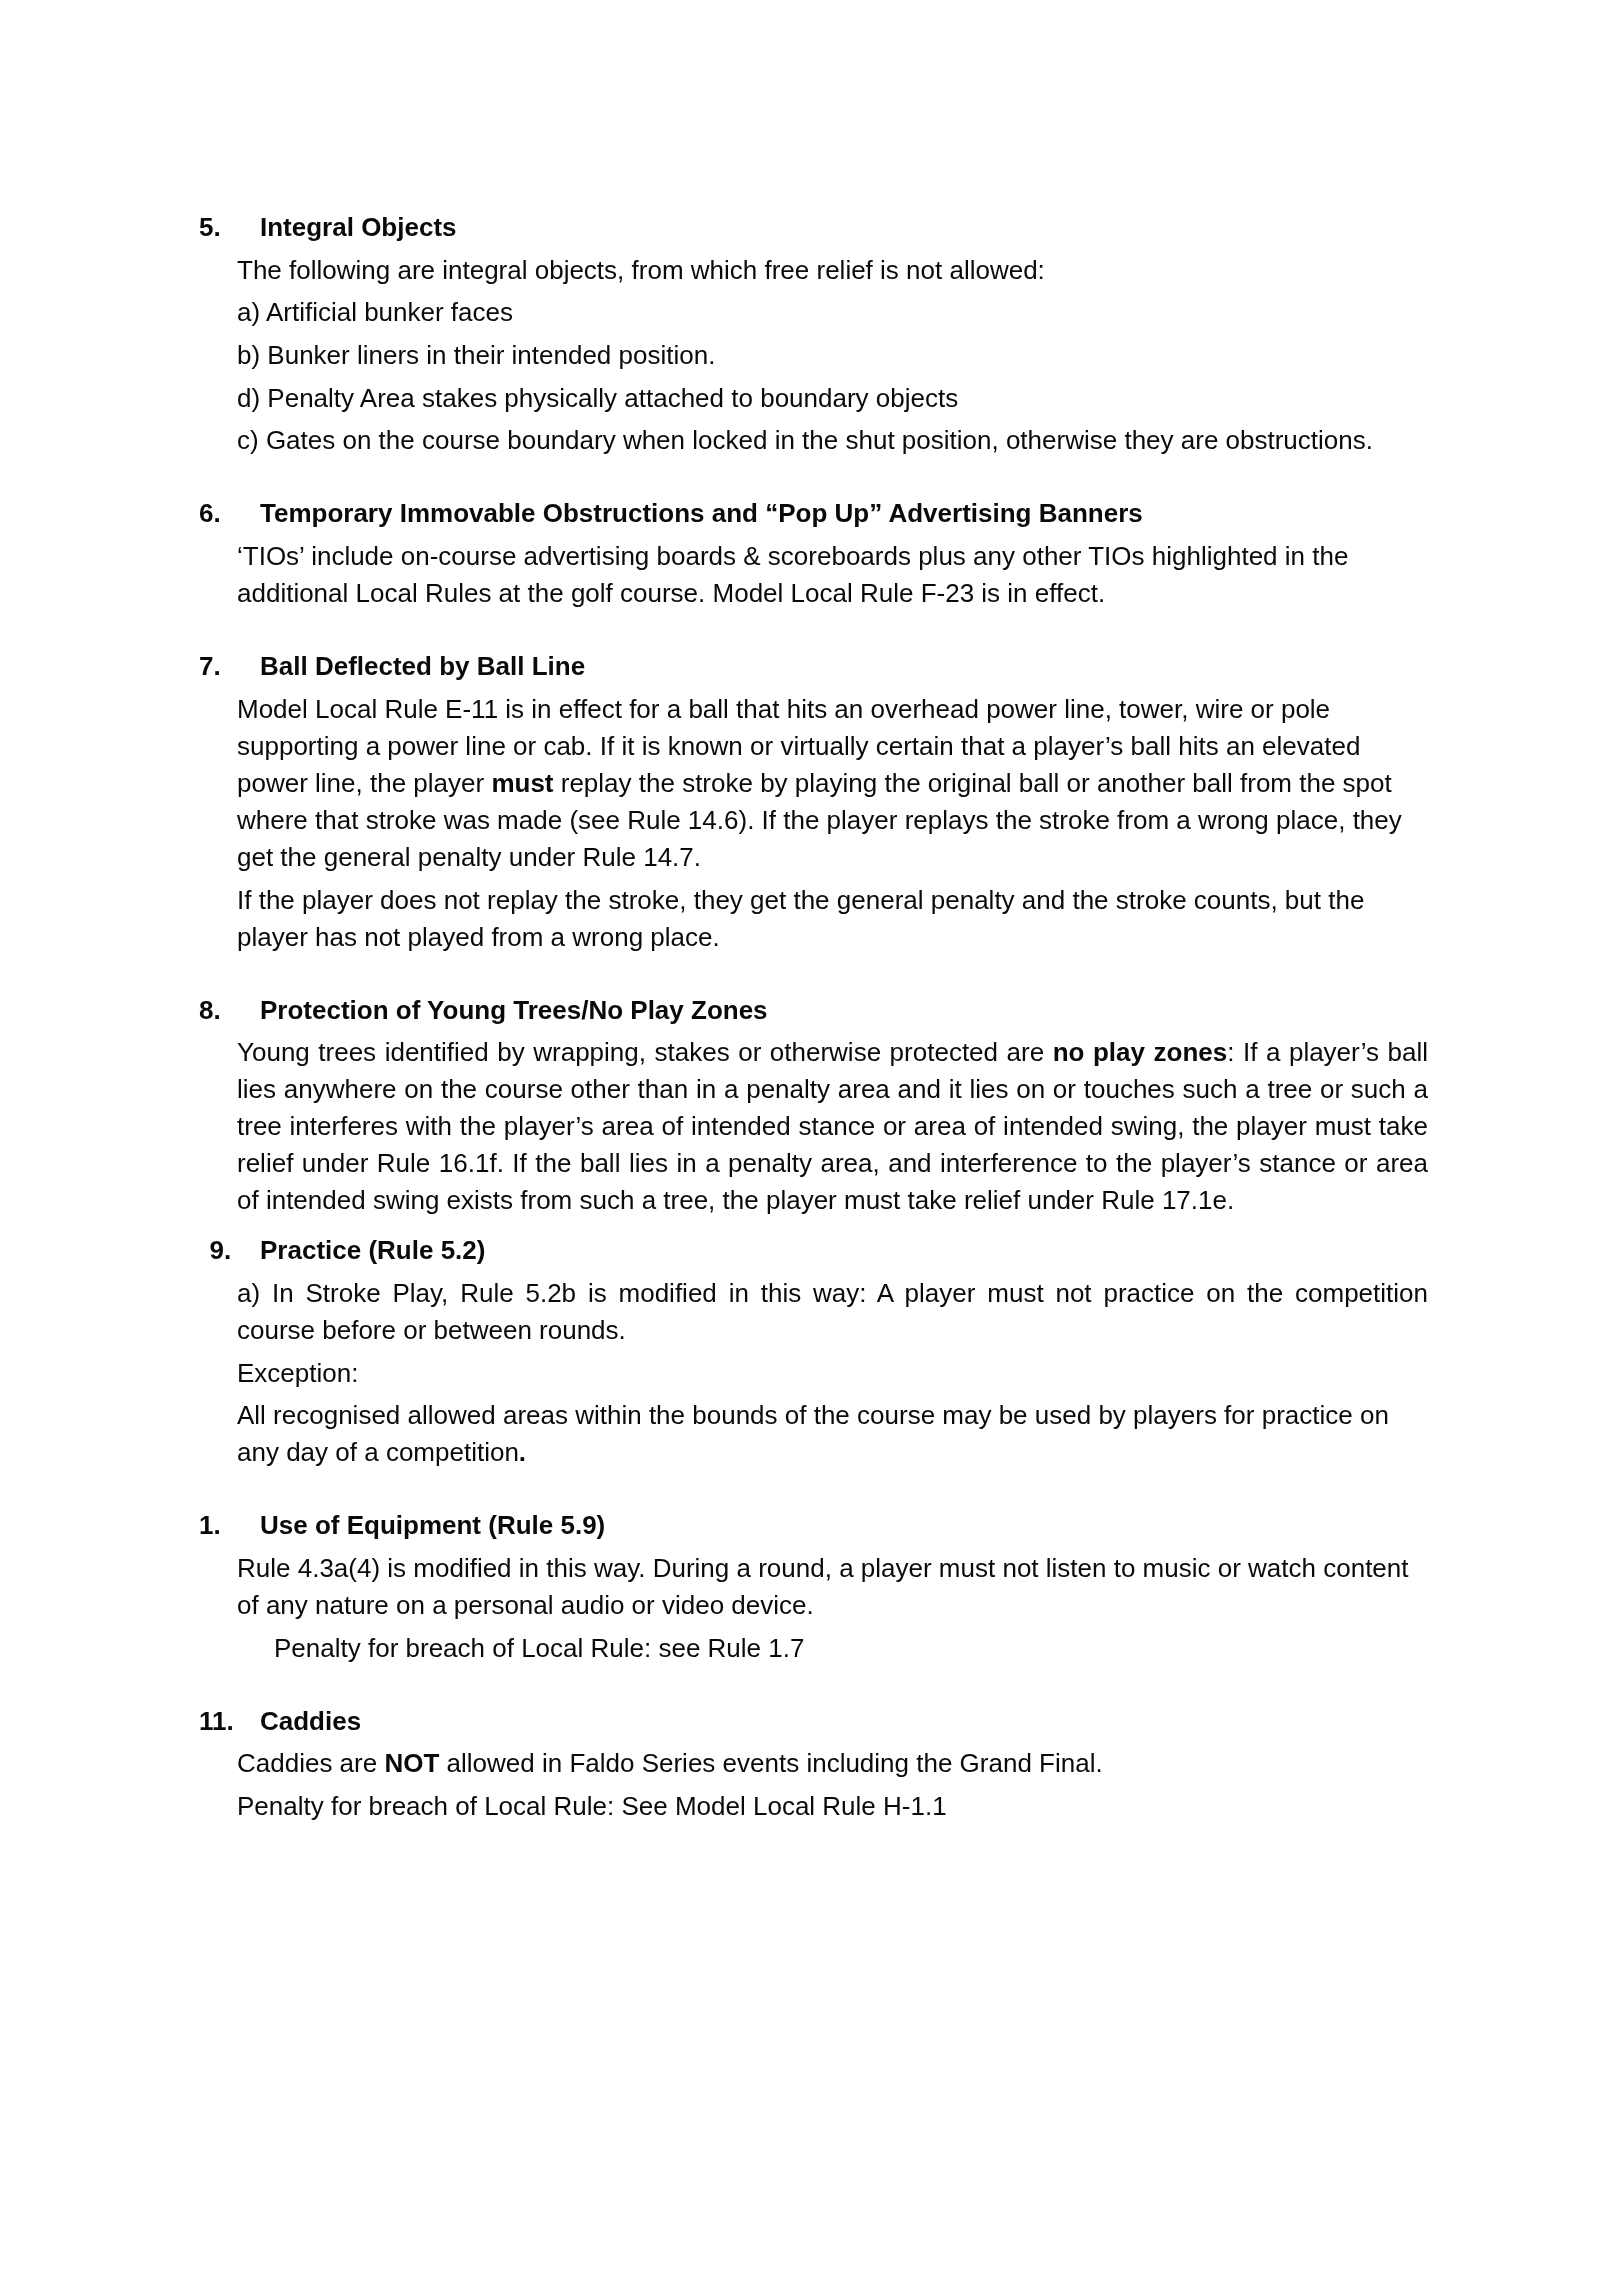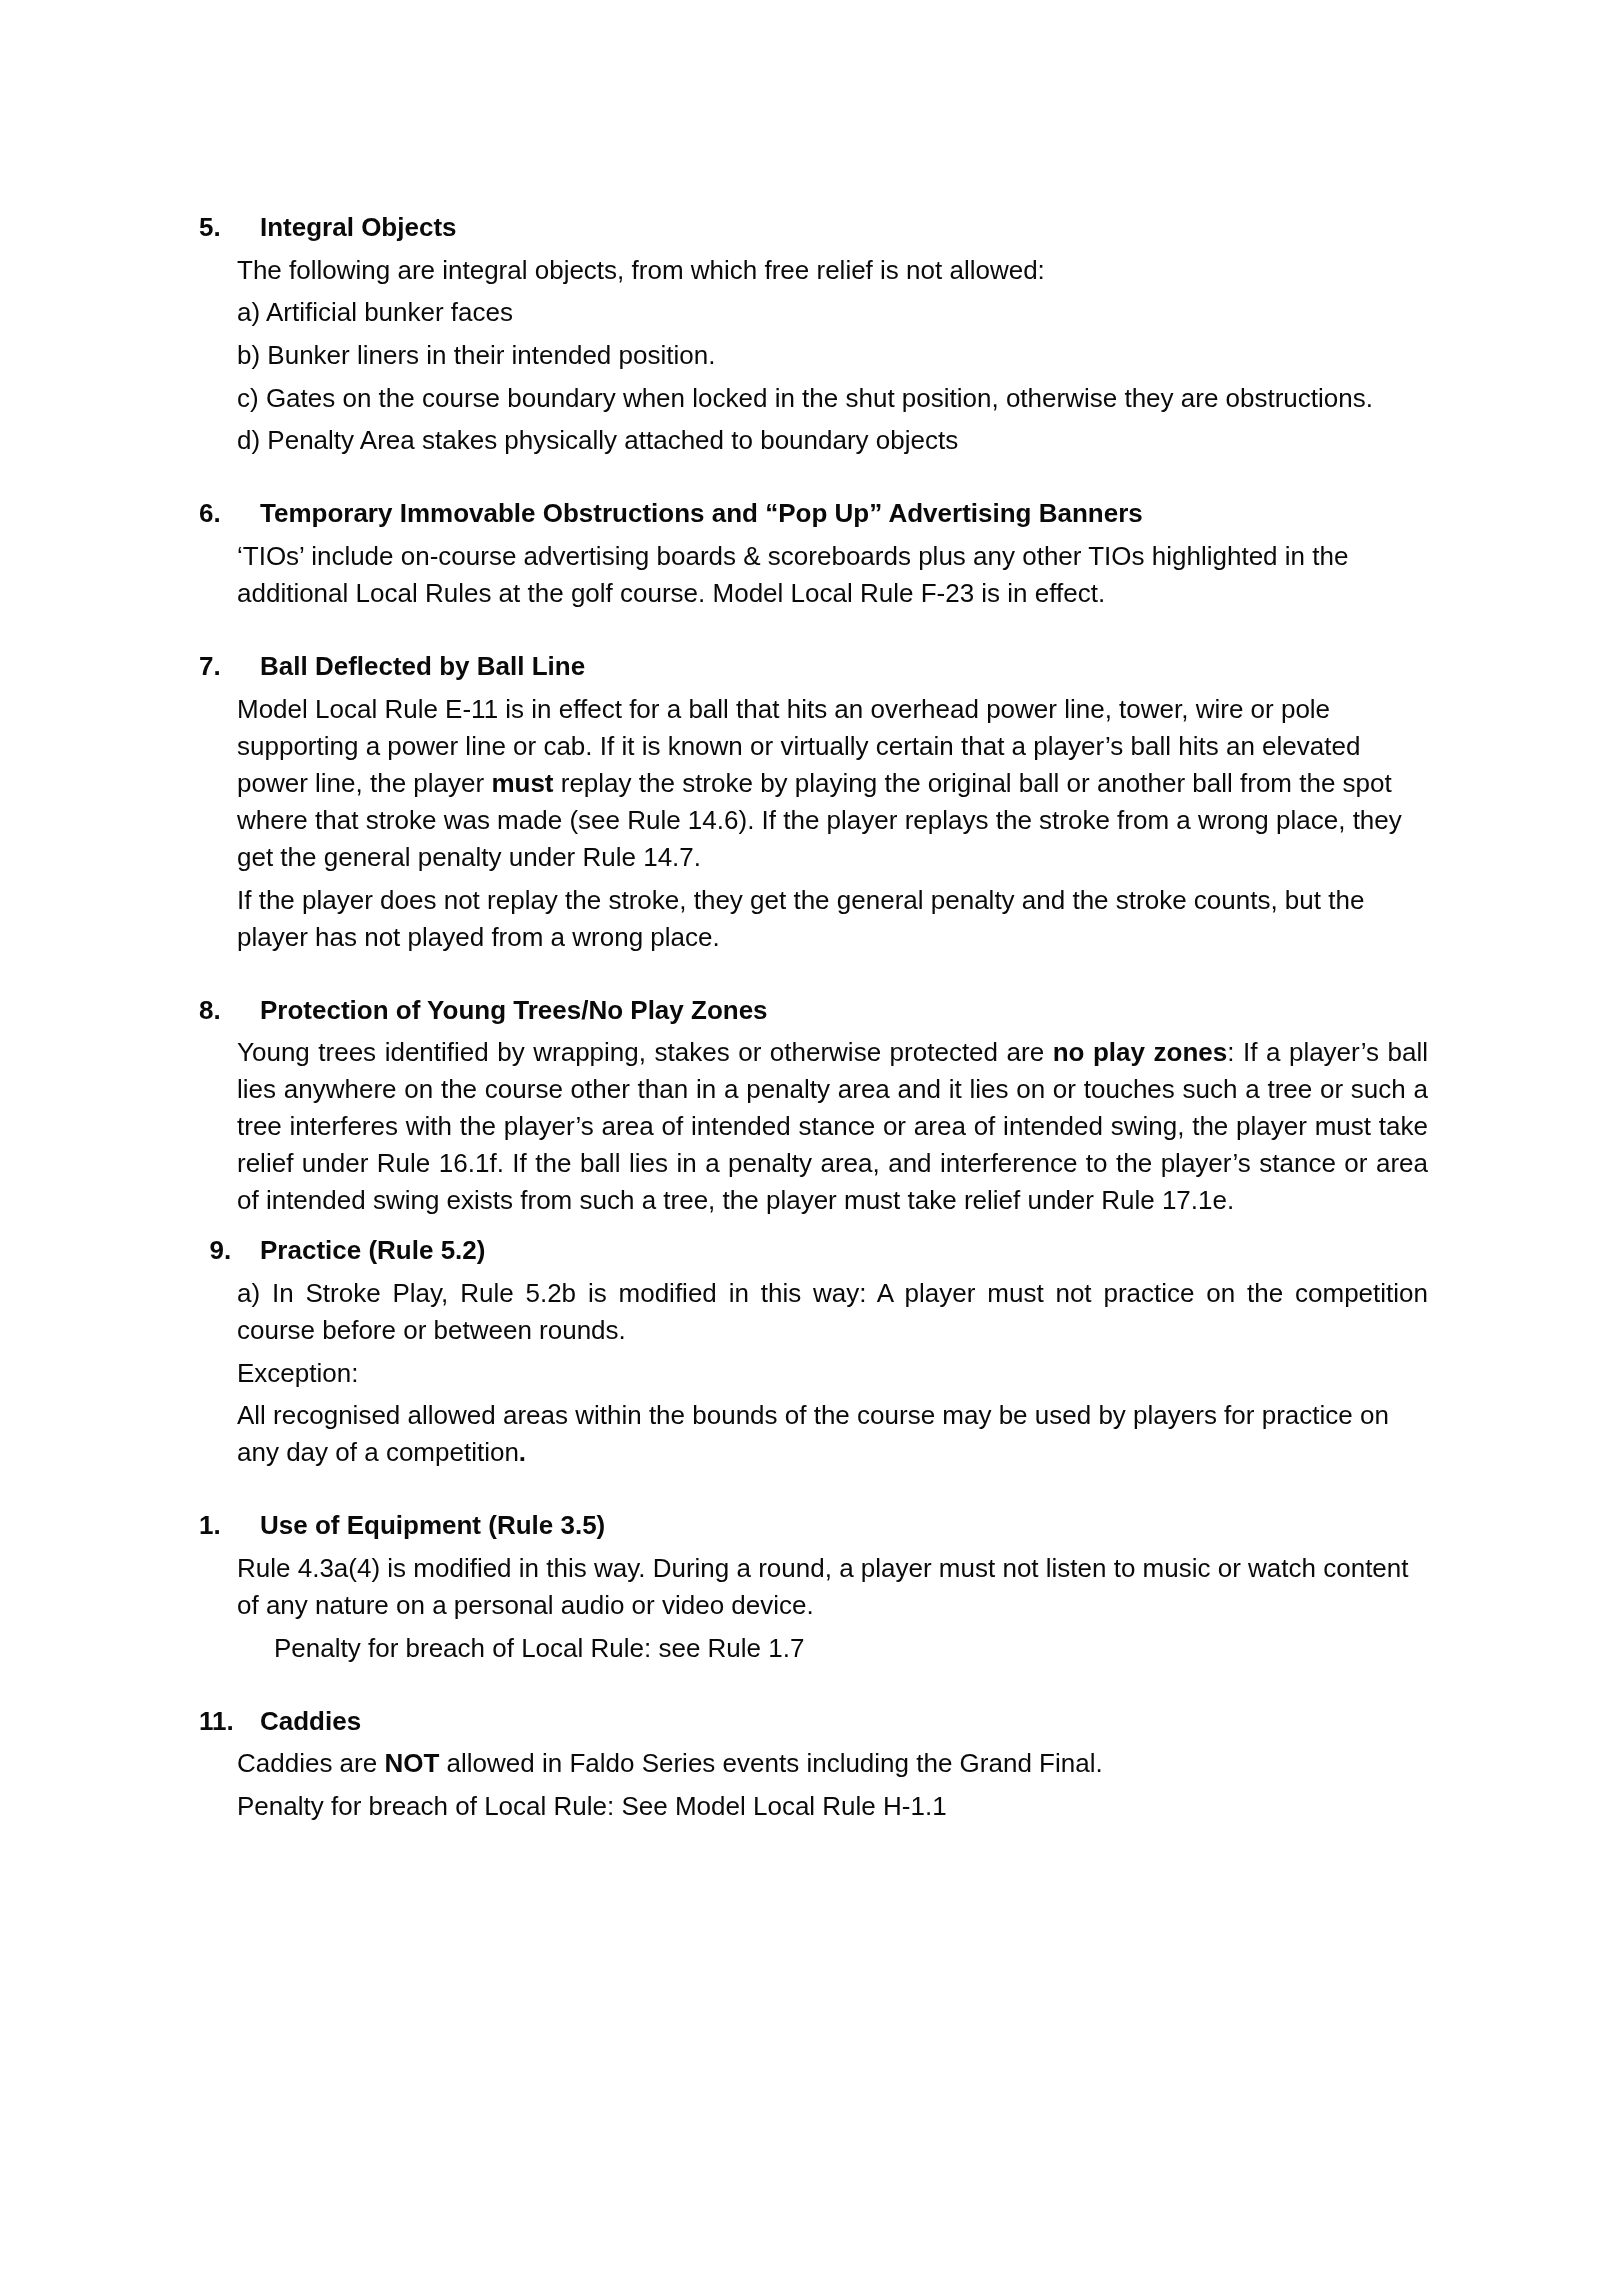--- a/index.html
+++ b/index.html
@@ -49,22 +49,22 @@
 
   <section class="section">
     <div class="sec-head">
       <span class="sec-num">5.</span>
       <span class="sec-title">Integral Objects</span>
     </div>
     <div class="sec-body">
       <p><span>The following are integral objects, from which free relief is not allowed:</span></p>
       <p><span>a) Artificial bunker faces</span></p>
       <p><span>b) Bunker liners in their intended position.</span></p>
+      <p><span>d) Penalty Area stakes physically attached to boundary objects</span></p>
       <p><span>c) Gates on the course boundary when locked in the shut position, otherwise they are obstructions.</span></p>
-      <p><span>d) Penalty Area stakes physically attached to boundary objects</span></p>
     </div>
   </section>
 
   <section class="section">
     <div class="sec-head">
       <span class="sec-num">6.</span>
       <span class="sec-title">Temporary Immovable Obstructions and “Pop Up” Advertising Banners</span>
     </div>
     <div class="sec-body">
       <p><span>‘TIOs’ include on-course advertising boards &amp; scoreboards plus any other TIOs highlighted in the additional Local Rules at the golf course. Model Local Rule F-23 is in effect.</span></p>
@@ -100,21 +100,21 @@
     <div class="sec-body">
       <p class="justify"><span>a) In Stroke Play, Rule 5.2b is modified in this way: A player must not practice on the competition course before or between rounds.</span></p>
       <p><span>Exception:</span></p>
       <p><span>All recognised allowed areas within the bounds of the course may be used by players for practice on any day of a competition</span><b>.</b></p>
     </div>
   </section>
 
   <section class="section">
     <div class="sec-head">
       <span class="sec-num">1.</span>
-      <span class="sec-title">Use of Equipment (Rule 3.5)</span>
+      <span class="sec-title">Use of Equipment (Rule 5.9)</span>
     </div>
     <div class="sec-body">
       <p><span>Rule 4.3a(4) is modified in this way. During a round, a player must not listen to music or watch content of any nature on a personal audio or video device.</span></p>
       <p class="indent"><span>Penalty for breach of Local Rule: see Rule 1.7</span></p>
     </div>
   </section>
 
   <section class="section">
     <div class="sec-head">
       <span class="sec-num">11.</span>

